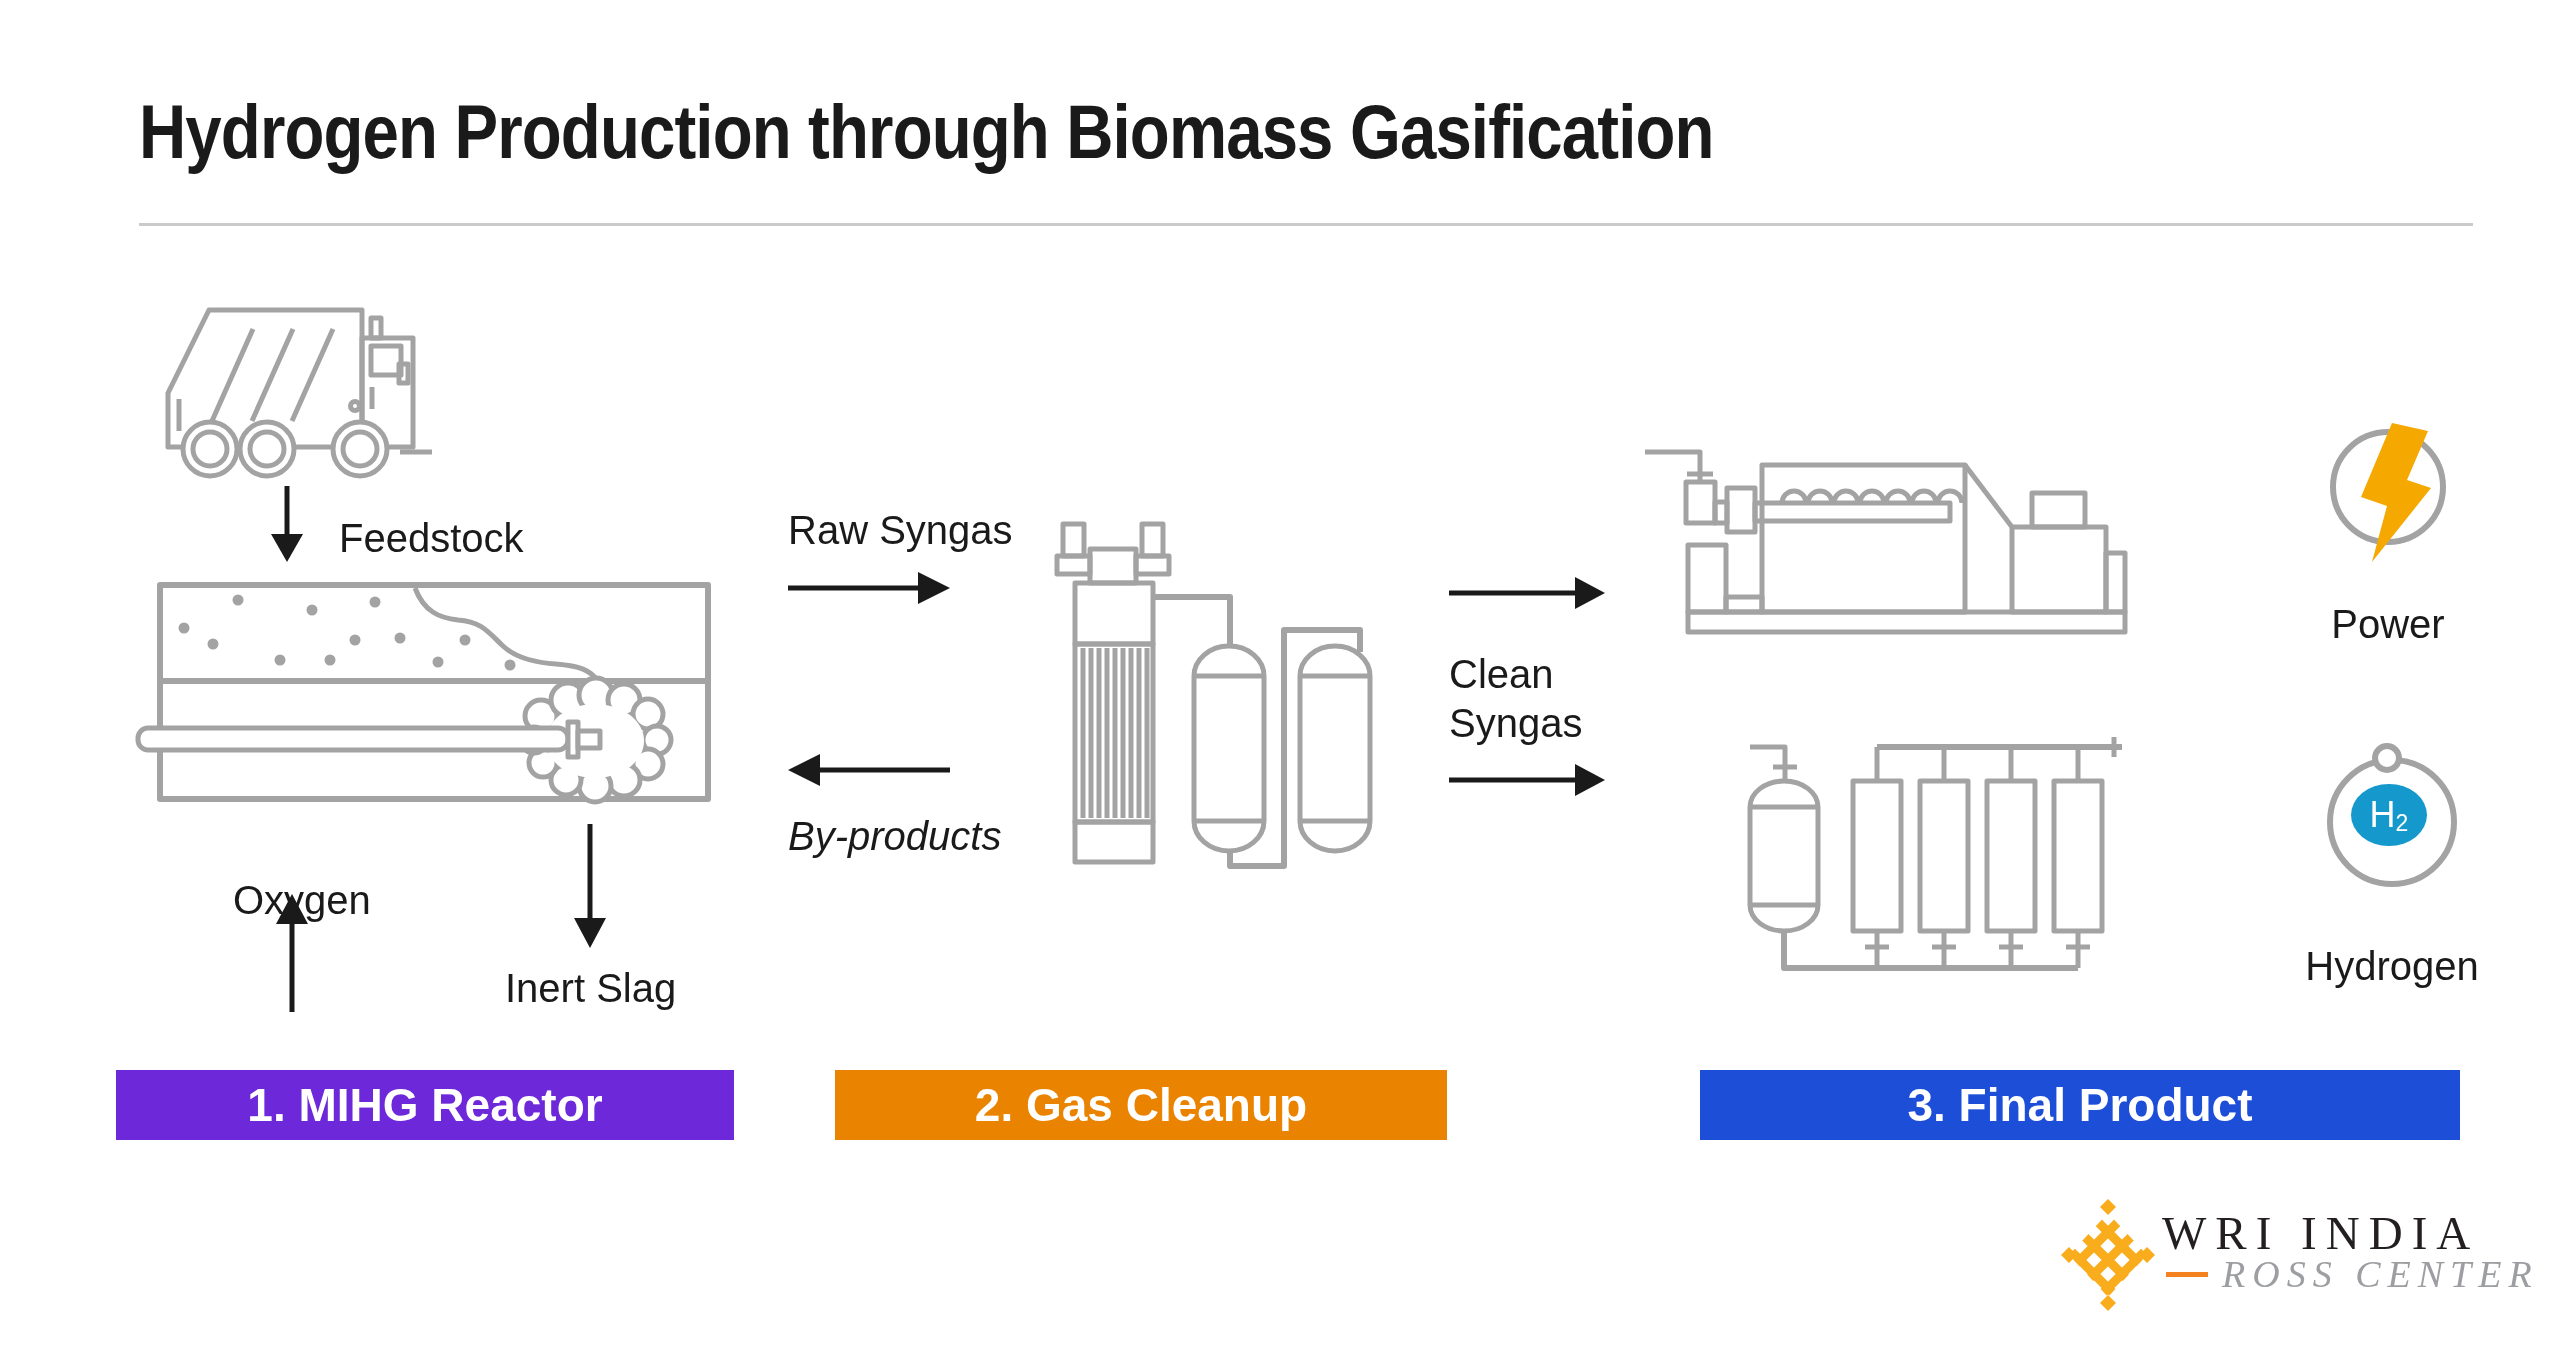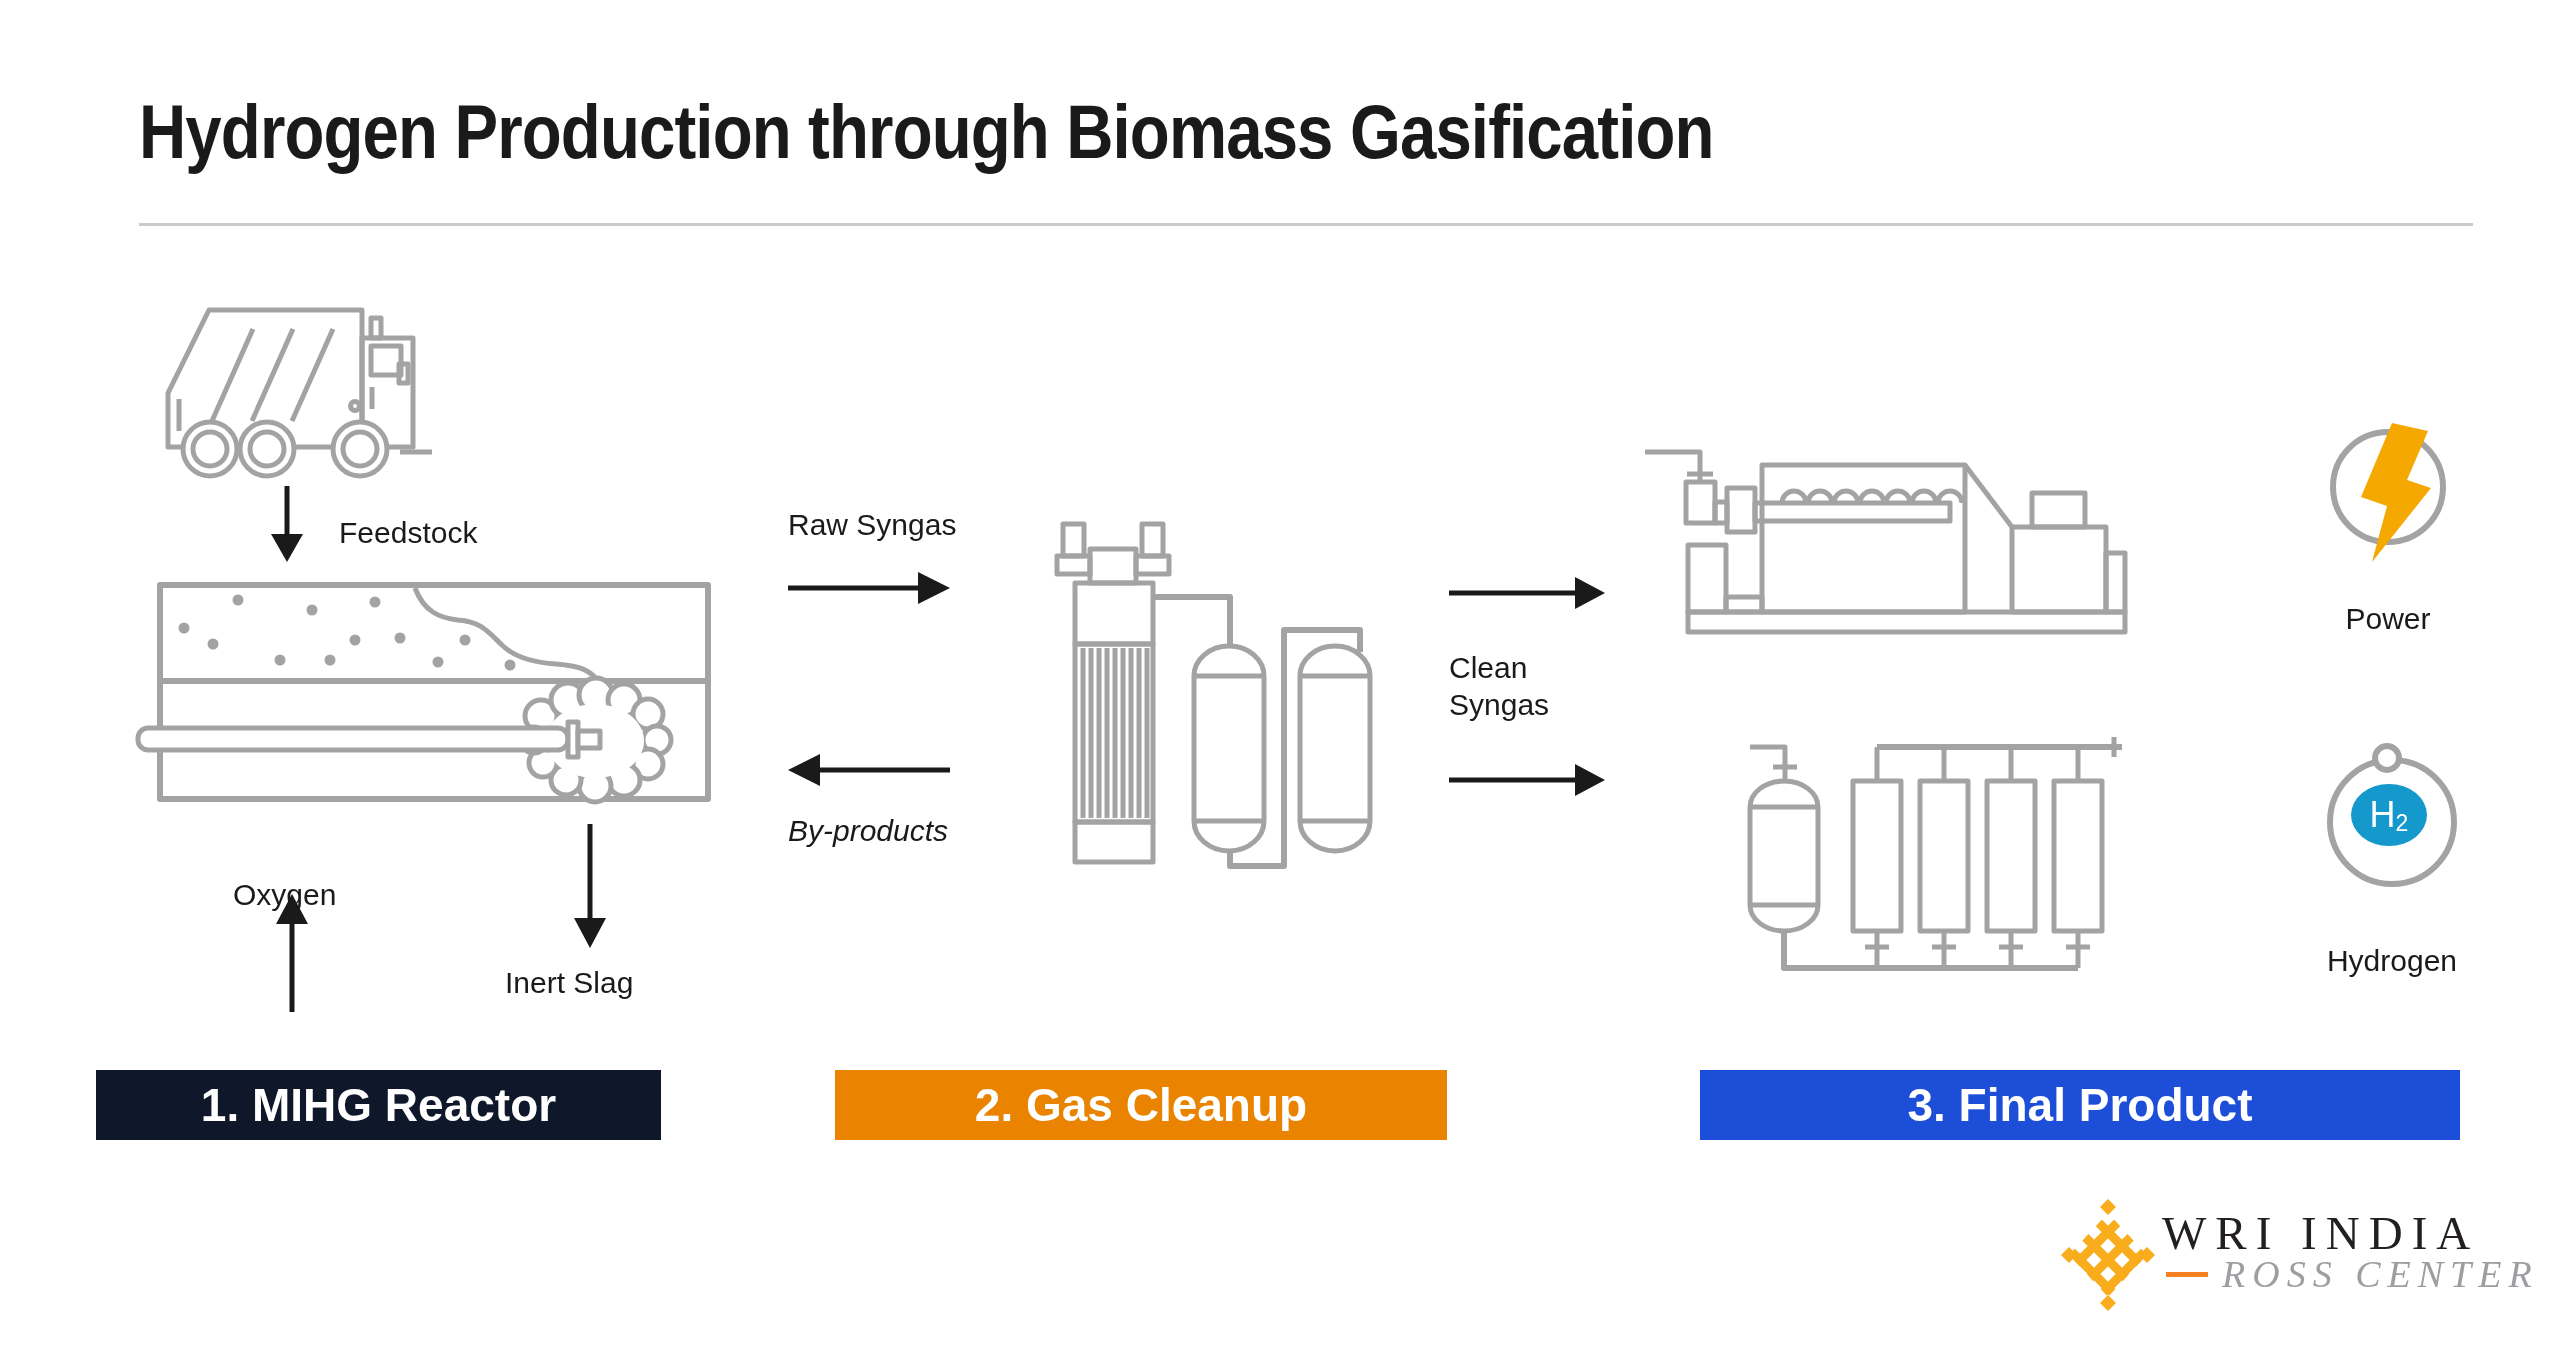--- a/index.html
+++ b/index.html
@@ -9,21 +9,21 @@
          color:var(--c-ink);letter-spacing:-1px;transform:scaleX(.86);transform-origin:left center;white-space:nowrap;}
   .rule{position:absolute;left:139px;top:223px;width:2334px;height:3px;background:var(--c-rule);}
   svg.art{position:absolute;left:0;top:0;}
   .ln{fill:none;stroke:var(--c-line);stroke-width:6;stroke-linejoin:round;}
   .ln5{fill:none;stroke:var(--c-line);stroke-width:5;stroke-linejoin:round;}
   .wfill{fill:#ffffff;stroke:var(--c-line);stroke-width:5;stroke-linejoin:round;}
   .wfill6{fill:#ffffff;stroke:var(--c-line);stroke-width:6;stroke-linejoin:round;}
   .dot{fill:var(--c-line);stroke:none;}
   .ar{stroke:var(--c-ink);stroke-width:5;fill:none;}
   .ah{fill:var(--c-ink);stroke:none;}
-  .lbl{position:absolute;font-size:30px;color:var(--c-ink);white-space:nowrap;}
+  .lbl{position:absolute;font-size:40px;color:var(--c-ink);white-space:nowrap;}
   .lbl.pre{white-space:pre-line;line-height:1.22;}
   .lbl.ctr{text-align:center;}
   .banner{position:absolute;top:1070px;height:70px;display:flex;align-items:center;justify-content:center;
           color:#fff;font-size:46px;font-weight:700;letter-spacing:0px;}
   .nucleus-text{position:absolute;left:2346px;top:792px;width:86px;height:46px;display:flex;
                 align-items:center;justify-content:center;color:#fff;font-weight:400;}
   .nucleus-text .h{font-size:36px;line-height:1;}
   .nucleus-text .s{font-size:23px;line-height:1;margin-top:16px;}
   .logo-org{position:absolute;left:2162px;top:1206px;font-family:"Liberation Serif",serif;
             font-size:47px;letter-spacing:9px;color:var(--c-logo_dark);white-space:nowrap;}
@@ -223,21 +223,21 @@
   <div class="lbl pre" style="left:1449px;top:650px;">Clean
 Syngas</div>
   <div class="lbl ctr" style="left:2308px;top:602px;width:160px;">Power</div>
   <div class="lbl ctr" style="left:2292px;top:944px;width:200px;">Hydrogen</div>
 
   <div class="nucleus-text">
     <span class="h">H</span>
       <span class="s">2</span>
   </div>
 
-  <div class="banner" style="left: 96px; width: 565px; background-color: #0f172a;">1. MIHG Reactor</div>
+  <div class="banner" style="left: 116px; width: 618px; background-color: #6d28d9;">1. MIHG Reactor</div>
   <div class="banner" style="left: 835px; width: 612px; background-color: rgb(233, 131, 0);">2. Gas Cleanup</div>
   <div class="banner" style="left: 1700px; width: 760px; background-color: #1d4ed8;">3. Final Product</div>
 
   <div class="logo-org">WRI INDIA</div>
   <div class="logo-dash"></div>
   <div class="logo-center">ROSS CENTER</div>
 
 </div>
 
 </body></html>

